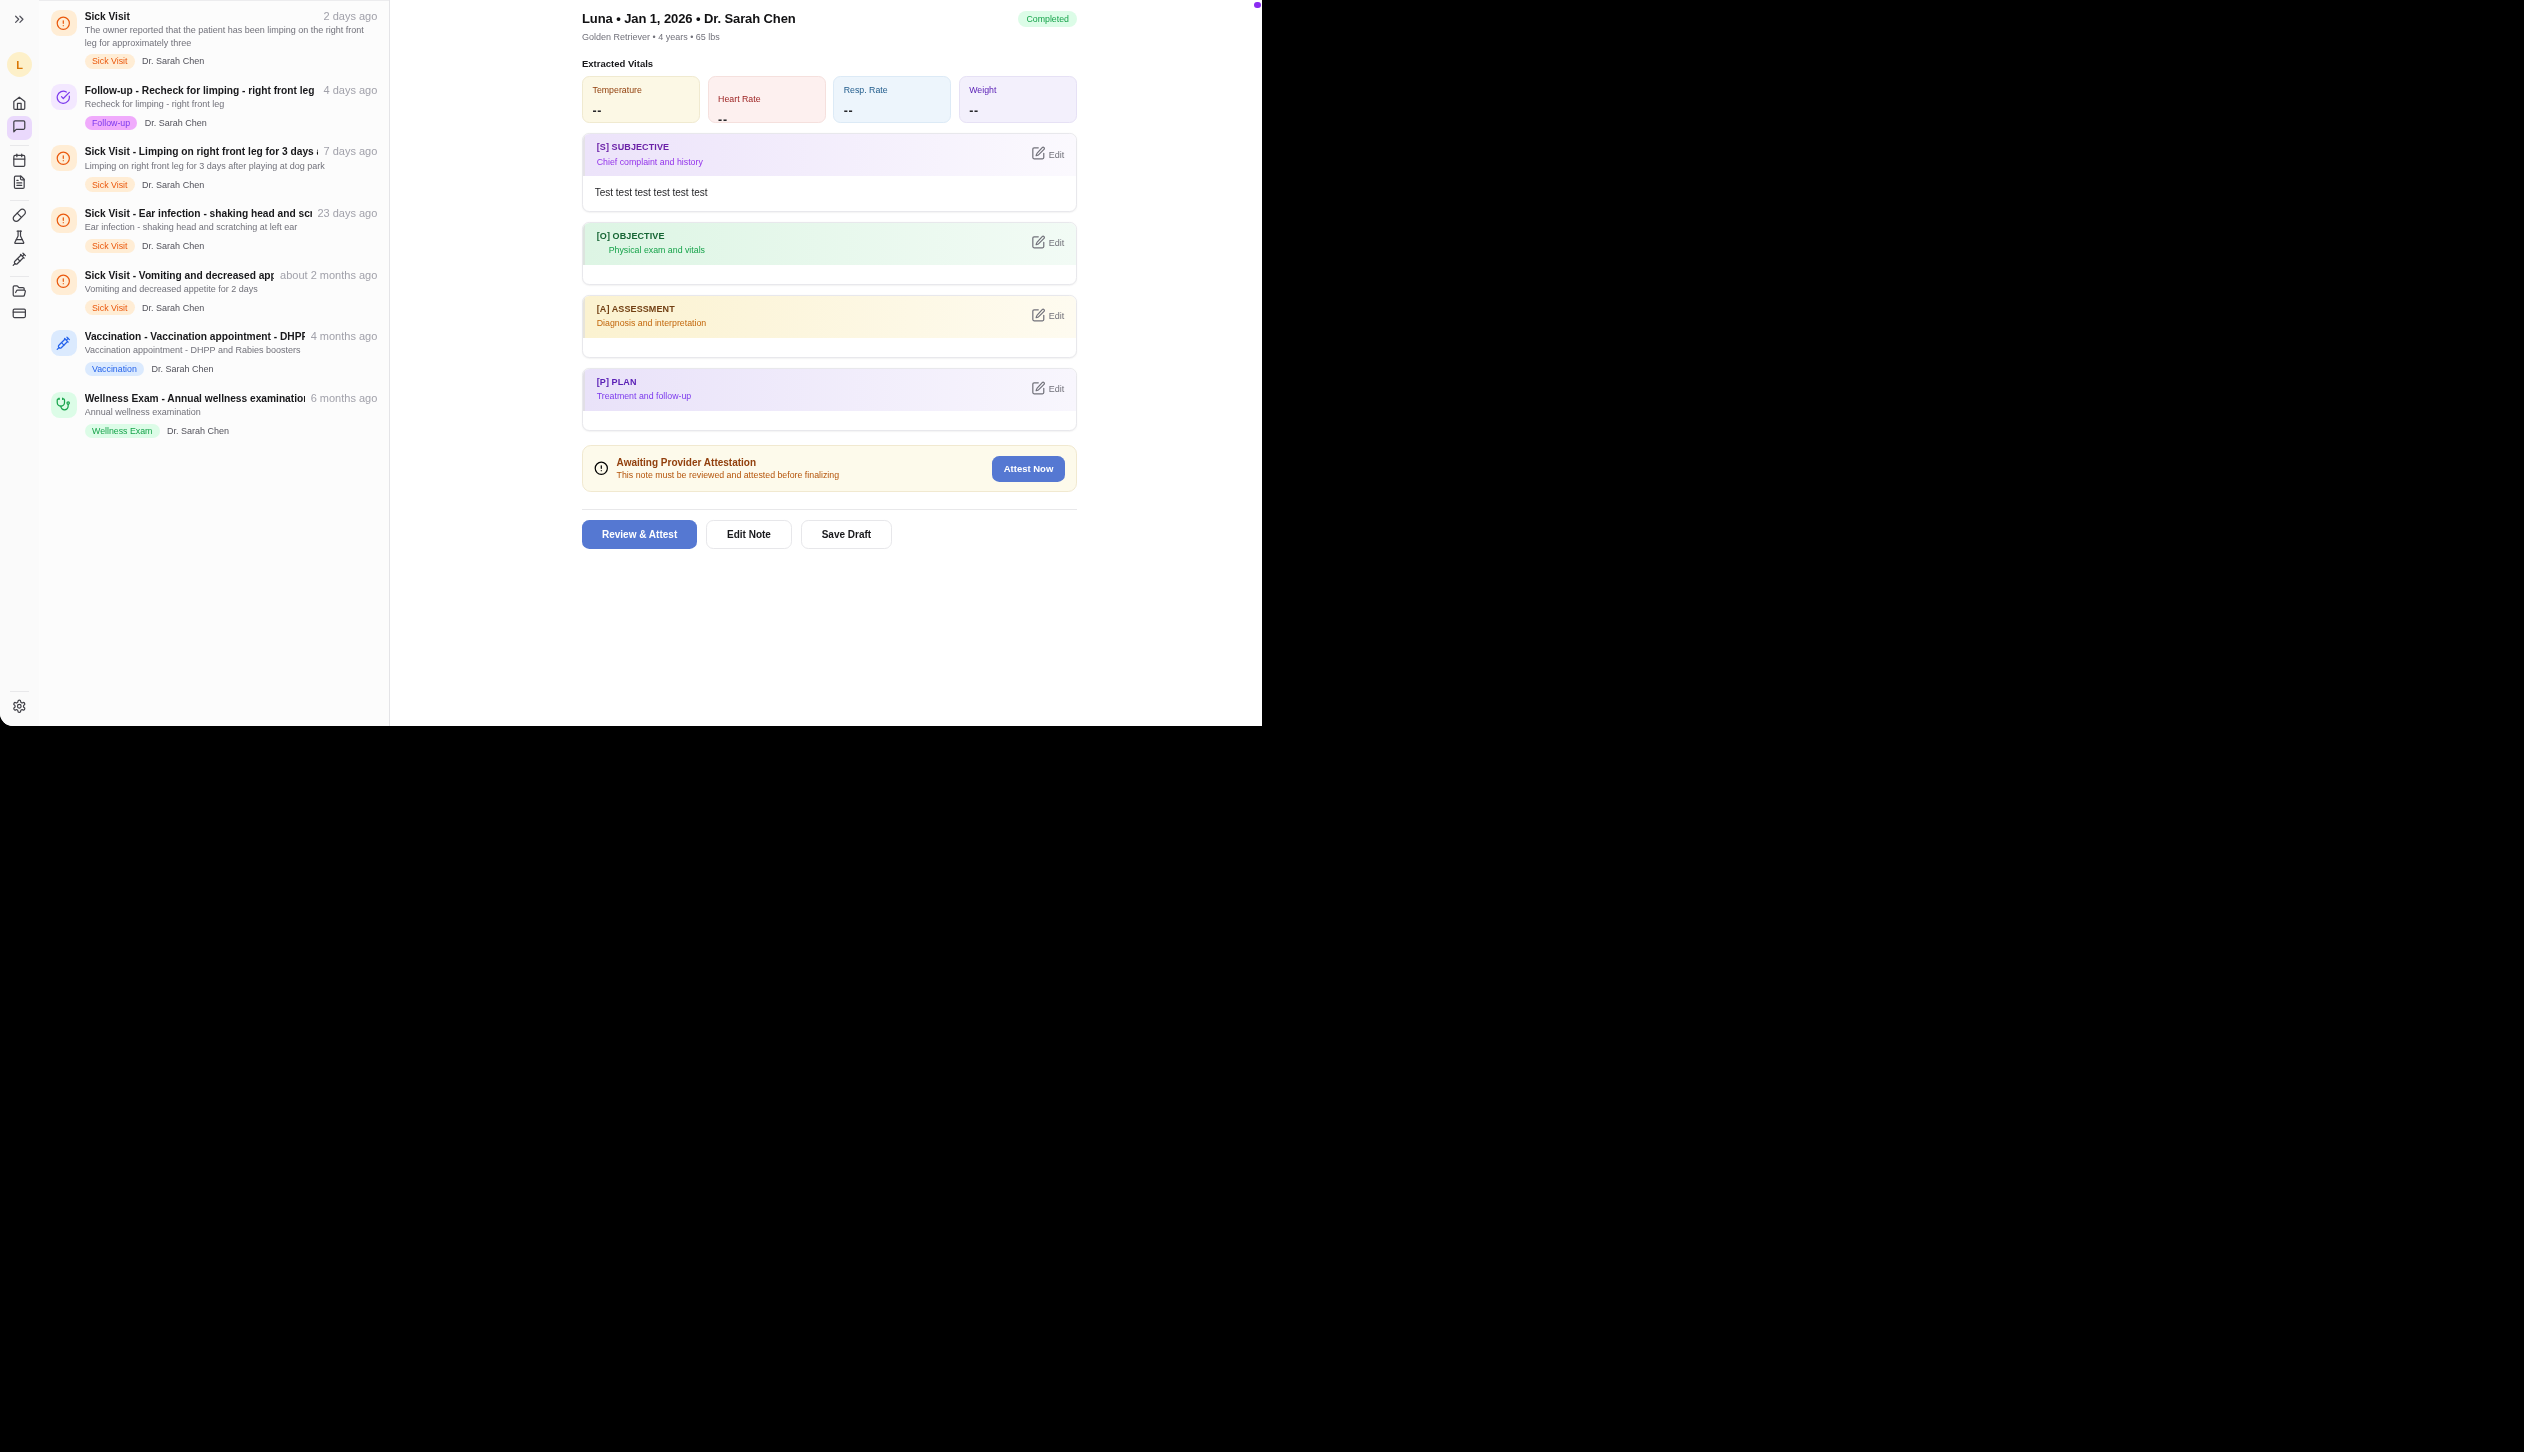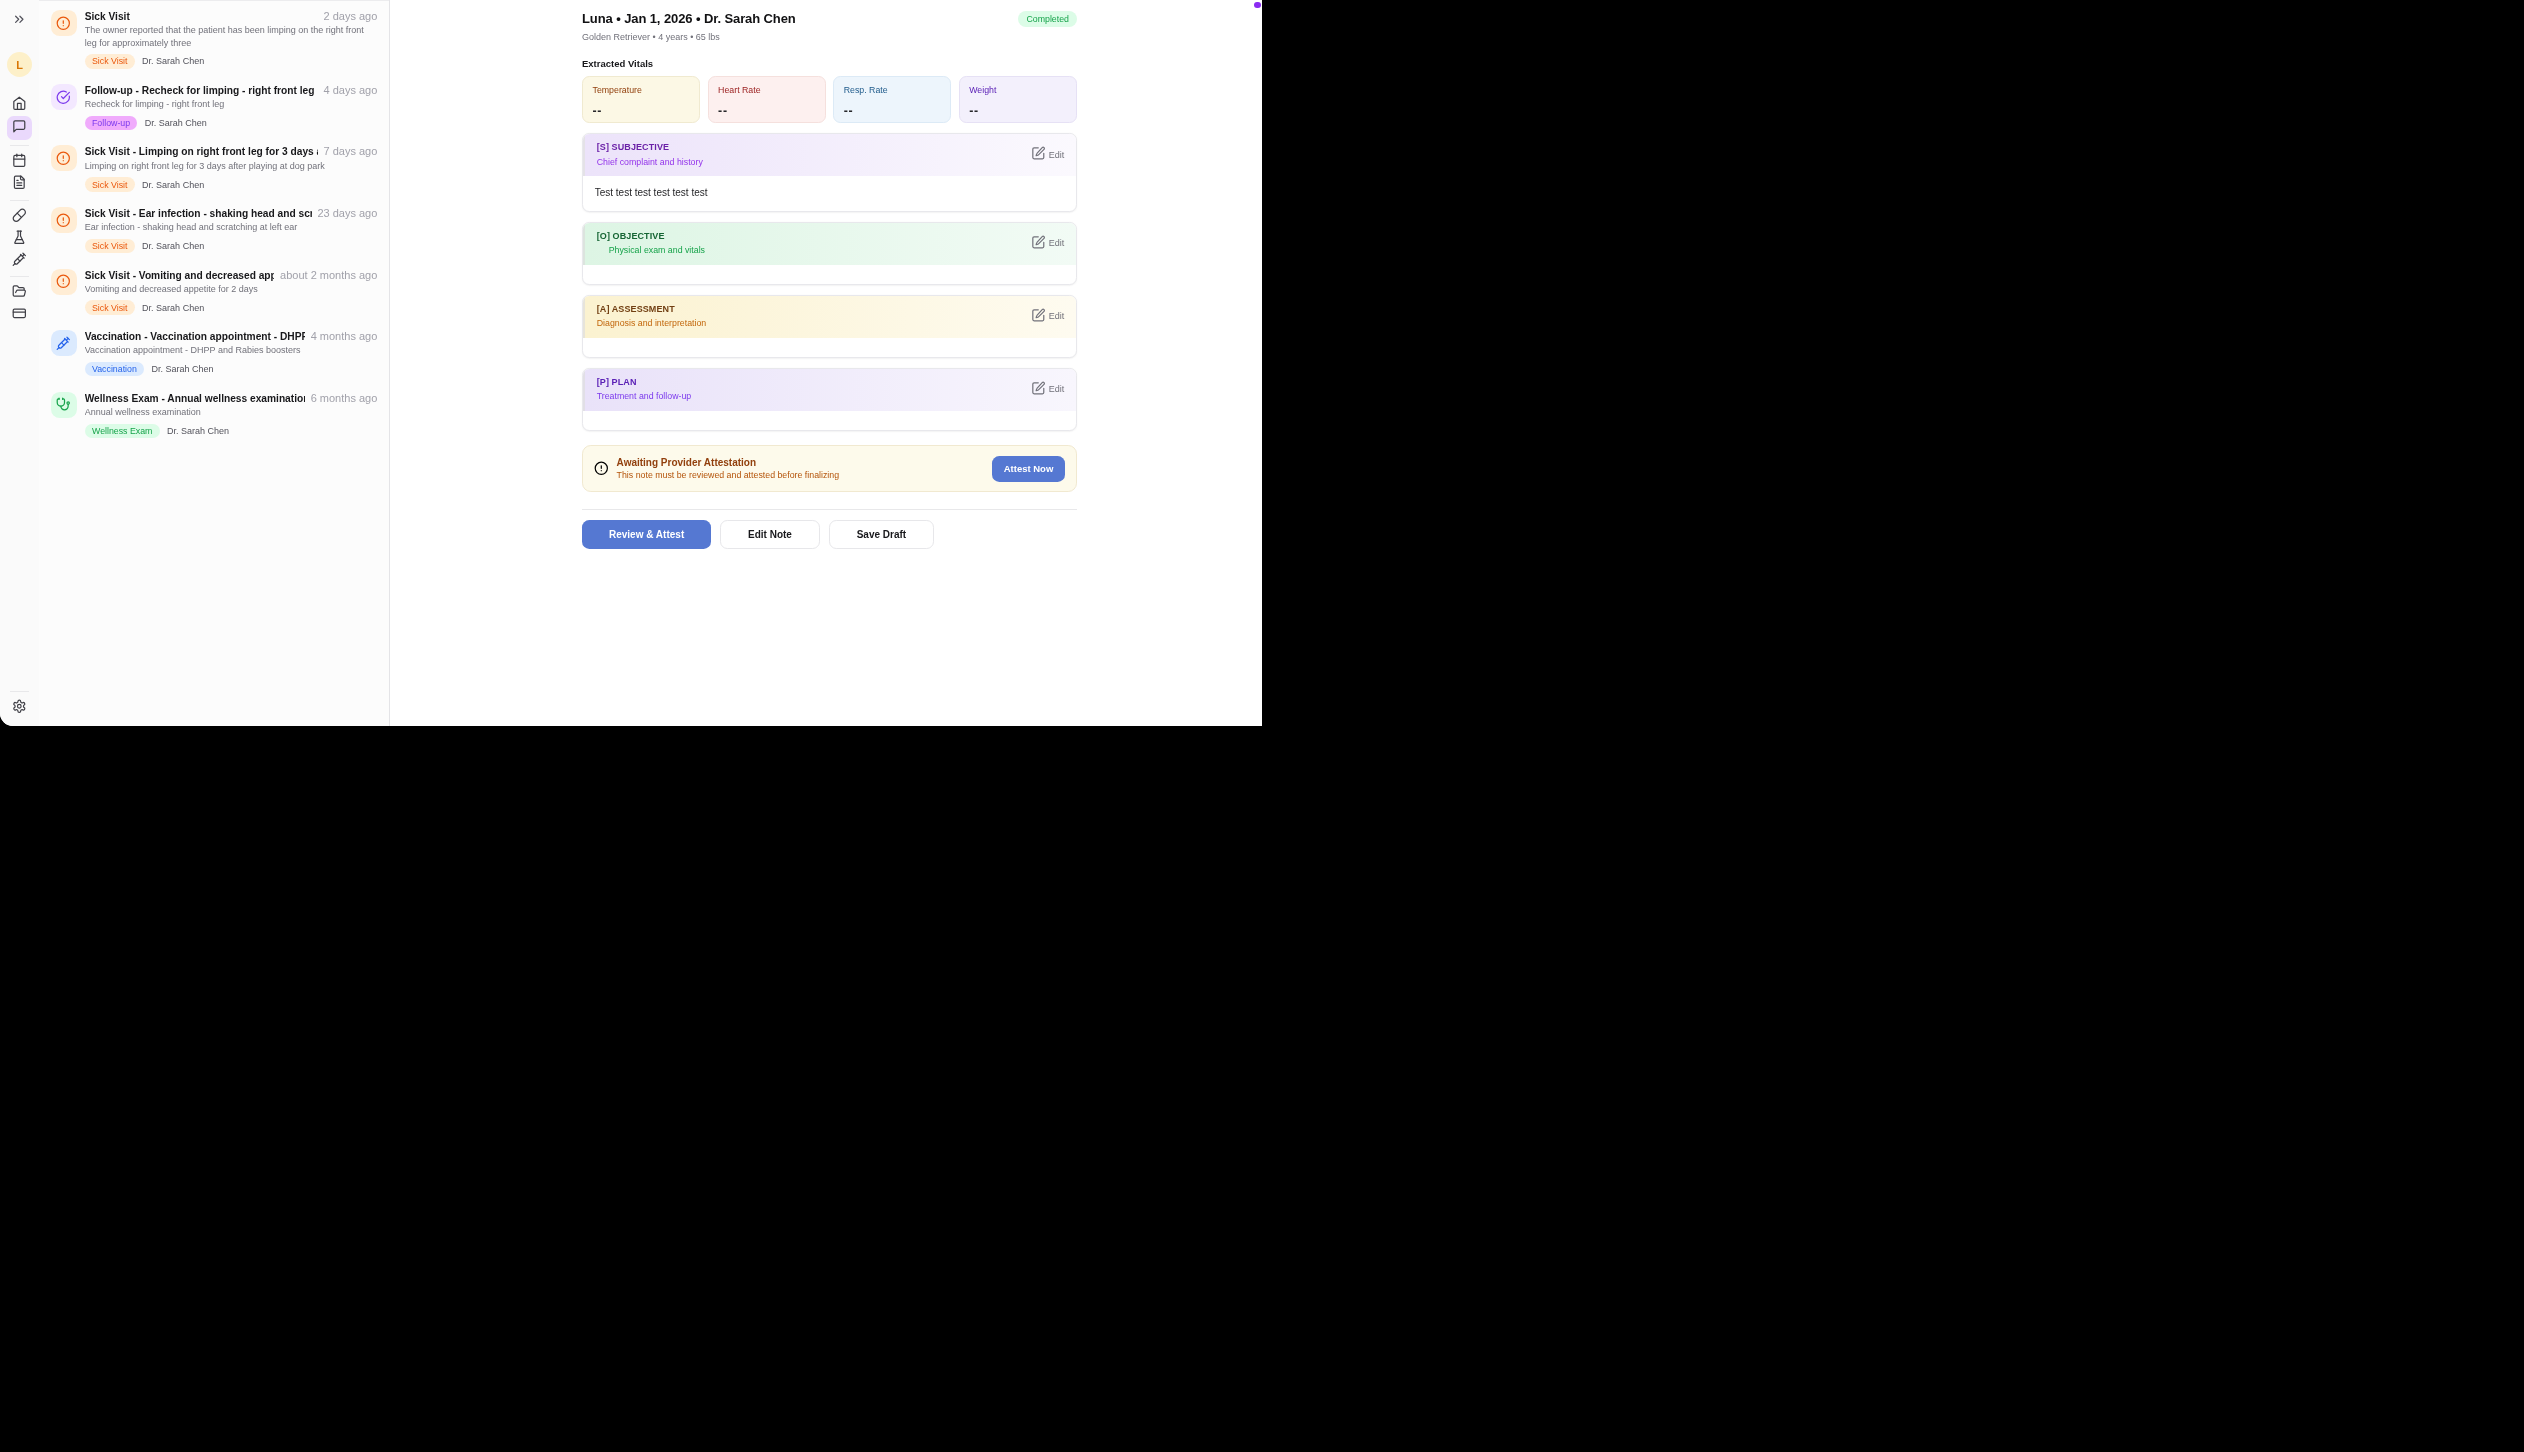--- a/index.html
+++ b/index.html
@@ -55,21 +55,21 @@
   .note-top{display:flex;align-items:flex-start;justify-content:space-between;}
   .note-title{font-size:13px;font-weight:700;color:#111113;letter-spacing:-0.1px;}
   .status{background:#dcfce7;color:#16a34a;font-size:8.8px;font-weight:500;padding:2.9px 8px;border-radius:730px;}
   .note-sub{font-size:9px;color:#71717a;margin-top:5.1px;}
   .vitals-h{font-size:9.5px;font-weight:700;color:#18181b;margin-top:16px;}
   .vitals{display:grid;grid-template-columns:repeat(4,1fr);gap:7.3px;margin-top:7.3px;}
   .vital{border-radius:7.3px;padding:8px 9.5px;box-sizing:border-box;height:47px;}
   .vital .vl{font-size:8.8px;font-weight:500;}
   .vital .vv{font-size:12.4px;font-weight:700;color:#27272a;margin-top:8.8px;letter-spacing:0.7px;}
   .v-temp{background:#fcf8e5;border:0.7px solid #f0ead0;} .v-temp .vl{color:#92400e;}
-  .v-hr{background:#fdf0ef;border:0.7px solid #f5e0dd;} .v-hr .vl{color:#991b1b;}
+  .v-hr{background:#fdf0ef;border:0.7px solid #f5e0dd;} .v-hr .vl{color:#991b1b;margin-top:9px;}
   .v-rr{background:#edf5fc;border:0.7px solid #dceaf6;} .v-rr .vl{color:#1e5a8a;}
   .v-wt{background:#f3f0fc;border:0.7px solid #e6e1f5;} .v-wt .vl{color:#5b21b6;}
 
   .sec{border:0.7px solid #e8e8ec;border-radius:7.3px;box-shadow:0 0.7px 1.5px rgba(0,0,0,.05);margin-top:10.2px;overflow:hidden;background:#fff;}
   .sec-h{display:flex;align-items:flex-start;justify-content:space-between;padding:8px 10.2px 9.5px 11.7px;border-left:2.9px solid rgba(0,0,0,.09);}
   .sec-h .st{font-size:9px;font-weight:800;letter-spacing:0.1px;}
   .sec-h .ss{font-size:8.8px;margin-top:4.4px;}
   .edit-btn{display:flex;align-items:center;gap:3.7px;background:none;border:0;color:#71717a;font-size:9px;cursor:pointer;align-self:center;font-family:inherit;padding:1.5px;}
   .edit-btn svg{width:9.5px;height:9.5px;stroke:#71717a;fill:none;stroke-width:2;stroke-linecap:round;stroke-linejoin:round;}
   .sec-s .sec-h{background:linear-gradient(90deg,#ece3fa,#fbf9fe);} .sec-s .st{color:#6b21a8;} .sec-s .ss{color:#9333ea;}
@@ -79,21 +79,21 @@
   .sec-b{padding:11px 11.7px 12.4px;font-size:10px;color:#27272a;}
   .sec-b.empty{padding:9.5px 11.7px;}
 
   .attest{display:flex;align-items:center;gap:8px;background:#fdfaeb;border:0.7px solid #f1e9d0;border-radius:8.8px;padding:9.5px 11px;margin-top:14.6px;}
   .attest-t{font-size:10px;font-weight:700;color:#92400e;}
   .attest-s{font-size:8.8px;color:#b45309;margin-top:2.2px;}
   .attest-btn{margin-left:auto;background:#5578d2;color:#fff;border:0;border-radius:7.3px;padding:7.3px 11.7px;font-size:9.5px;font-weight:600;cursor:pointer;font-family:inherit;flex:none;}
 
   .hr{height:0.7px;background:#e8e8ea;margin-top:17px;}
   .actions{display:flex;gap:8.8px;margin-top:10.2px;padding-bottom:29px;}
-  .btn{border-radius:7.3px;font-size:10px;font-weight:600;padding:8px 27px;cursor:pointer;font-family:inherit;}
+  .btn{border-radius:7.3px;font-size:10px;font-weight:600;padding:8px 20px;cursor:pointer;font-family:inherit;}
   .btn-primary{background:#5578d2;color:#fff;border:0;}
   .btn-ghost{background:#fff;color:#18181b;border:0.7px solid #e7e7ea;}
 
   .notif-dot{position:absolute;top:1.5px;right:1.5px;width:6.6px;height:6.6px;border-radius:50%;background:#8b2bf2;z-index:5;}
 </style>
 </head>
 <body>
 
 <div class="window">
 

